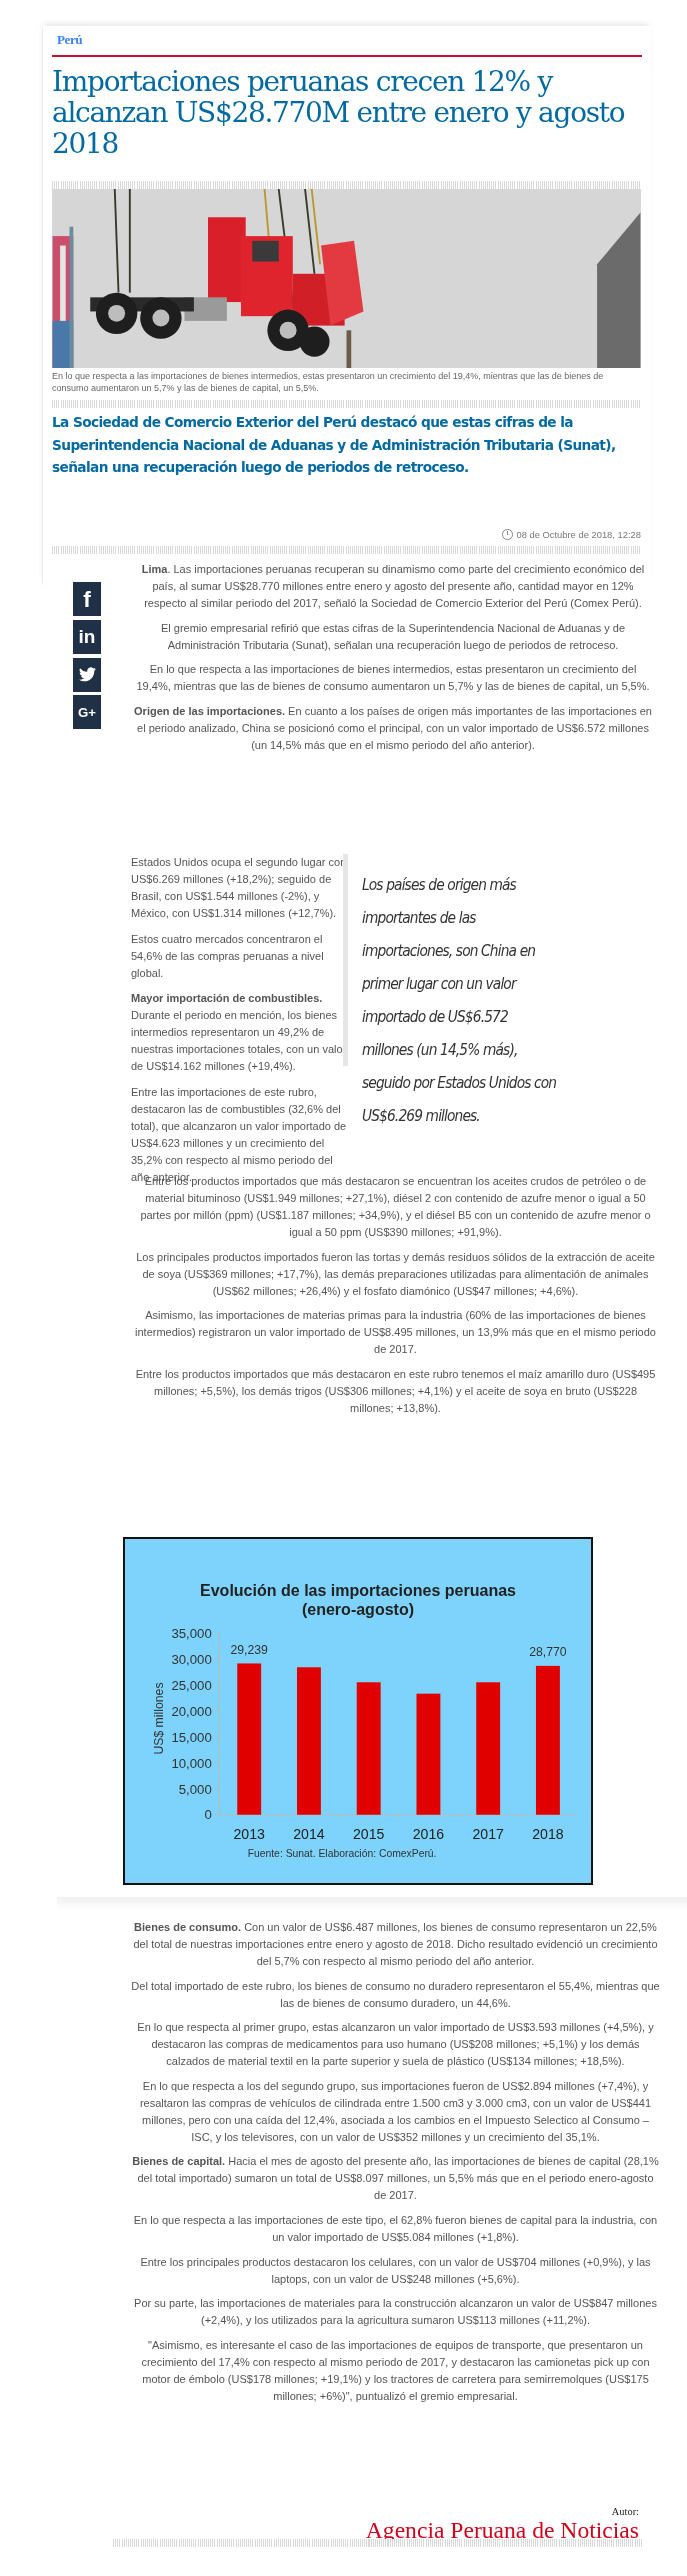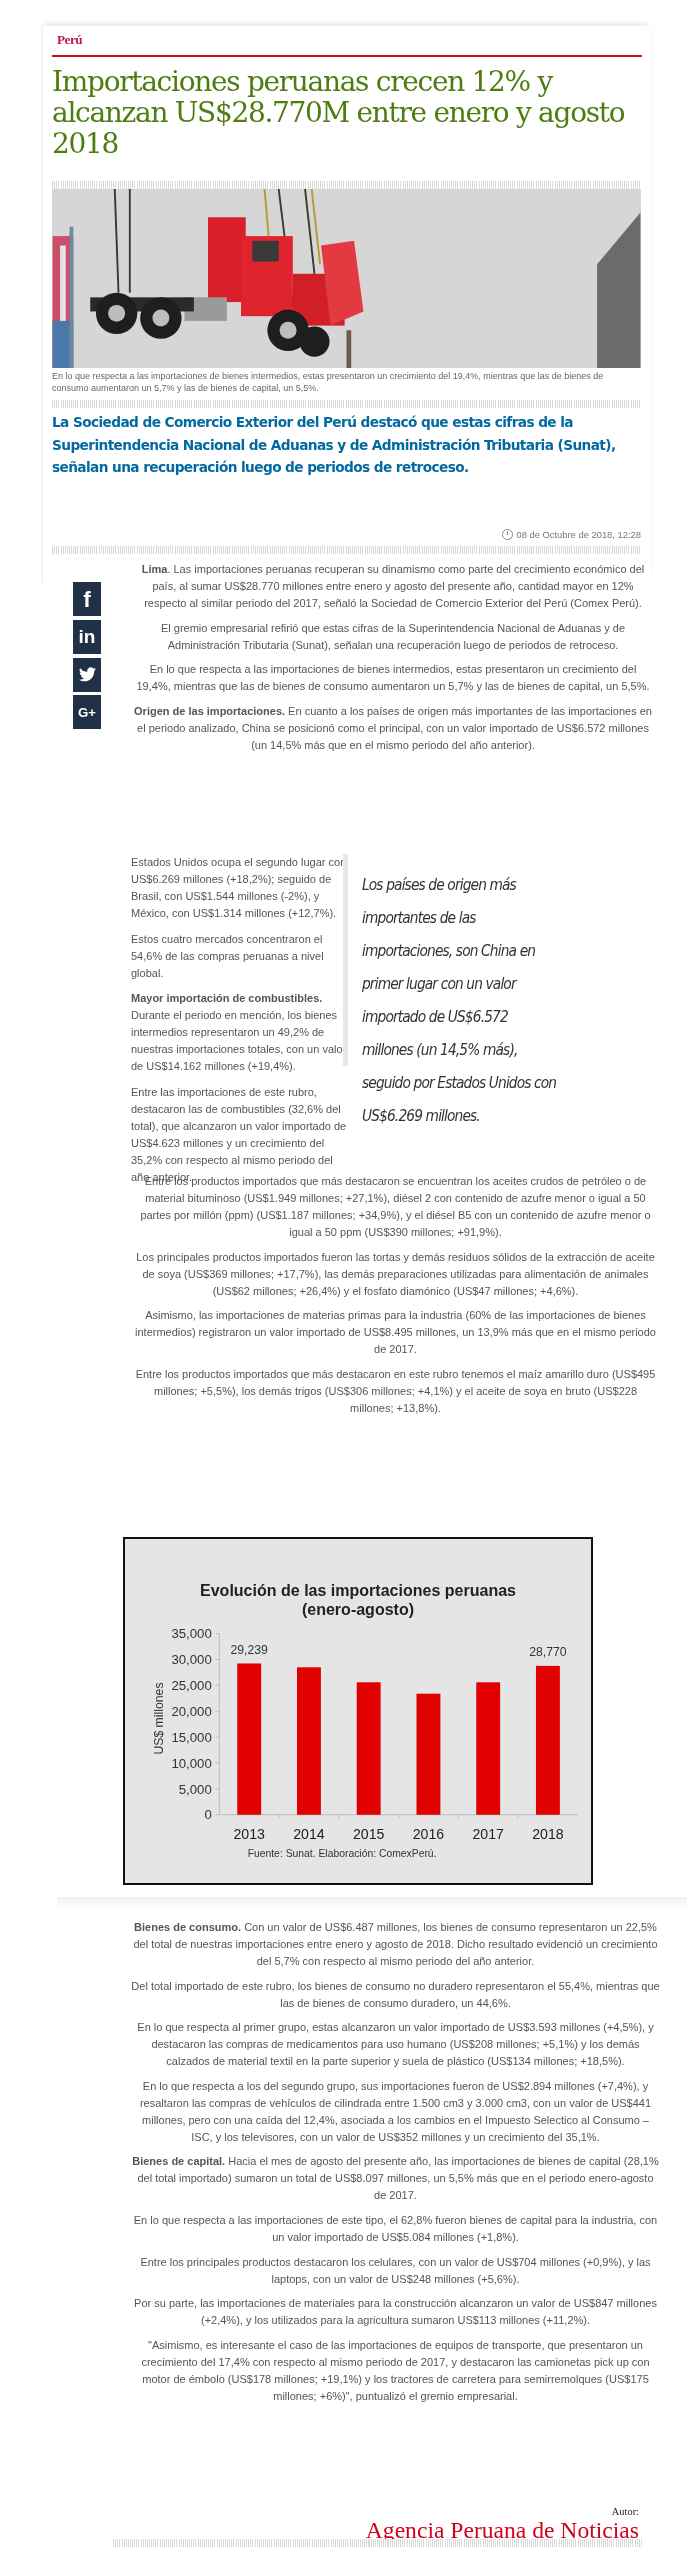--- a/index.html
+++ b/index.html
@@ -2,25 +2,25 @@
 <html style="font-size:15px"><head>
 <meta charset="utf-8">
 <style>
   html, body { margin: 0; padding: 0; background: #ffffff; }
   body { width: 687px; height: 2576px; position: relative; overflow: hidden;
          font-family: "Liberation Sans", sans-serif; color: #555; }
 
   .card { position: absolute; left: 42px; top: 26.4px; width: 608px; height: 559px;
           background: #fff; box-shadow: 0 -3.8px 5.7px -1.9px rgba(0,0,0,0.10); border-left: 0.9px solid #eee; }
   .section-label { position: absolute; left: 57px; top: 32px; font-family: "Liberation Serif", serif;
-          font-weight: bold; color: #be185d; font-size: 13.2px; letter-spacing: -0.5px; }
+          font-weight: bold; color: #3b82f6; font-size: 13.2px; letter-spacing: -0.5px; }
   .red-rule { position: absolute; left: 52px; top: 55px; width: 590px; height: 1.9px; background: #c8102e; }
   .headline { position: absolute; left: 52px; top: 66px; width: 585px; margin: 0;
           font-family: "DejaVu Serif", serif; font-weight: normal; font-size: 28px; line-height: 31px;
-          color: #4d7c0f; letter-spacing: -1.3px; }
+          color: #0369a1; letter-spacing: -1.3px; }
   .dots { position: absolute; left: 52px; width: 589px; height: 7.6px;
           background: repeating-linear-gradient(90deg, #d8d8d8 0 0.9px, #fff 0.9px 1.9px); }
   .hero { position: absolute; left: 52px; top: 189px; width: 589px; height: 179px; overflow: hidden;
           background: linear-gradient(180deg, #d9d9d9 0%, #cfcfcf 100%); }
   .caption { position: absolute; left: 52px; top: 370px; width: 589px; font-size: 9px; line-height: 12.3px; color: #666; }
   .summary { position: absolute; left: 52px; top: 411px; width: 589px; margin: 0;
           font-family: "DejaVu Sans", sans-serif; font-weight: bold; font-size: 13.7px; line-height: 22.7px;
           color: #0369a1; letter-spacing: -0.6px; }
   .date { position: absolute; right: 46px; top: 529px; font-size: 9.4px; color: #777; display: flex; align-items: center; gap: 3.8px; }
   .clock { width: 8.5px; height: 8.5px; border: 0.9px solid #888; border-radius: 50%; display: inline-block; position: relative; }
@@ -34,21 +34,21 @@
   .body-text p { margin: 0 0 7.6px 0; }
   .body-text b { color: #555; }
 
   .col-left { position: absolute; left: 131px; top: 854px; width: 217px; font-size: 11px; line-height: 17px; color: #555; }
   .col-left p { margin: 0 0 8.5px 0; }
   .pullquote-bar { position: absolute; left: 343px; top: 854px; width: 4.7px; height: 212px; background: #e6e6e6; }
   .pullquote { position: absolute; left: 362px; top: 868px; width: 198px; margin: 0;
           font-family: "DejaVu Sans", sans-serif; font-style: italic; font-size: 16px; line-height: 33px;
           color: #333; letter-spacing: -1px; transform: scaleX(0.86); transform-origin: left top; width: 227px; }
 
-  .chart-box { position: absolute; left: 123px; top: 1537px; width: 466px; height: 344px; border: 2.8px solid #111; background: #e5e5e5; }
+  .chart-box { position: absolute; left: 123px; top: 1537px; width: 466px; height: 344px; border: 2.8px solid #111; background: #7dd3fc; }
   .chart-box svg { position: absolute; left: 0; top: 0; }
 
   .divider-shadow { position: absolute; left: 57px; top: 1897px; width: 631px; height: 13.2px;
           background: linear-gradient(180deg, rgba(0,0,0,0.06), rgba(0,0,0,0)); }
   .body-text.lower { left: 131px; width: 529px; }
 
   .author-label { position: absolute; right: 48px; top: 2506px; font-family: "Liberation Serif", serif; font-size: 10.4px; color: #222; }
   .author-name { position: absolute; right: 48px; top: 2517px; font-family: "Liberation Serif", serif; font-size: 23.6px; color: #d0021b; }
   .bottom-dots { position: absolute; left: 113px; top: 2539px; width: 529px; height: 7.6px;
           background: repeating-linear-gradient(90deg, #d8d8d8 0 0.9px, #fff 0.9px 1.9px); }

